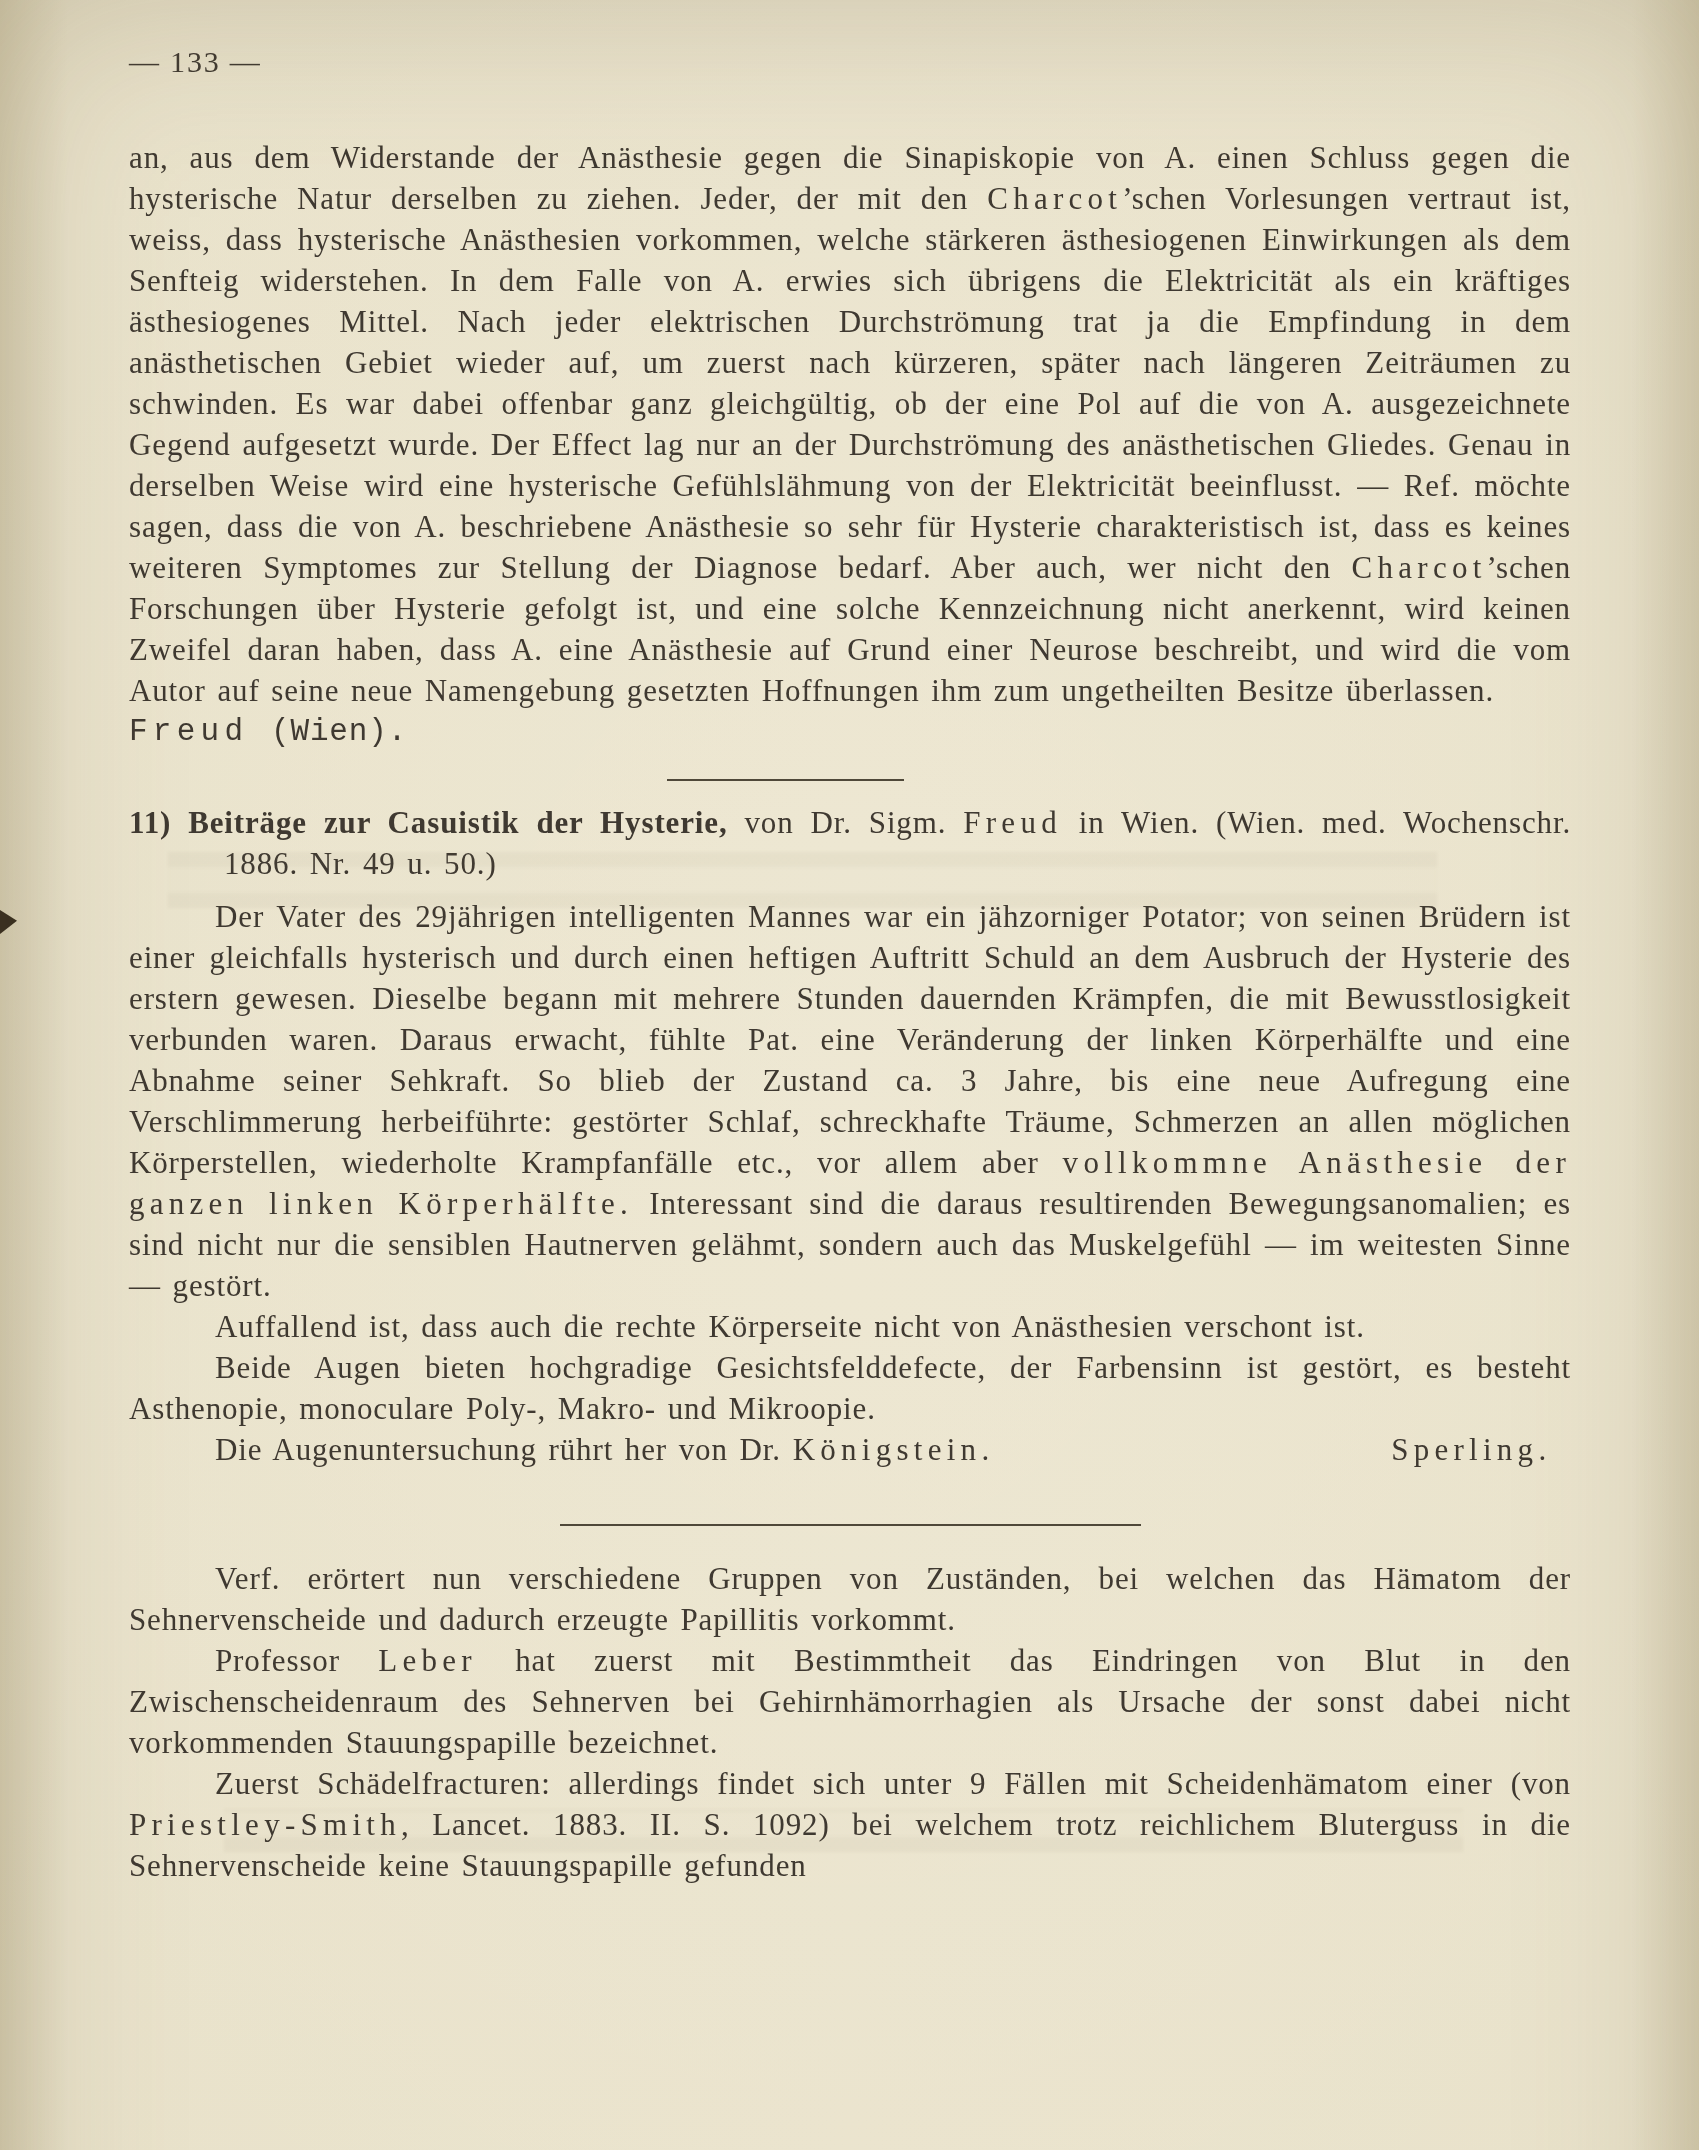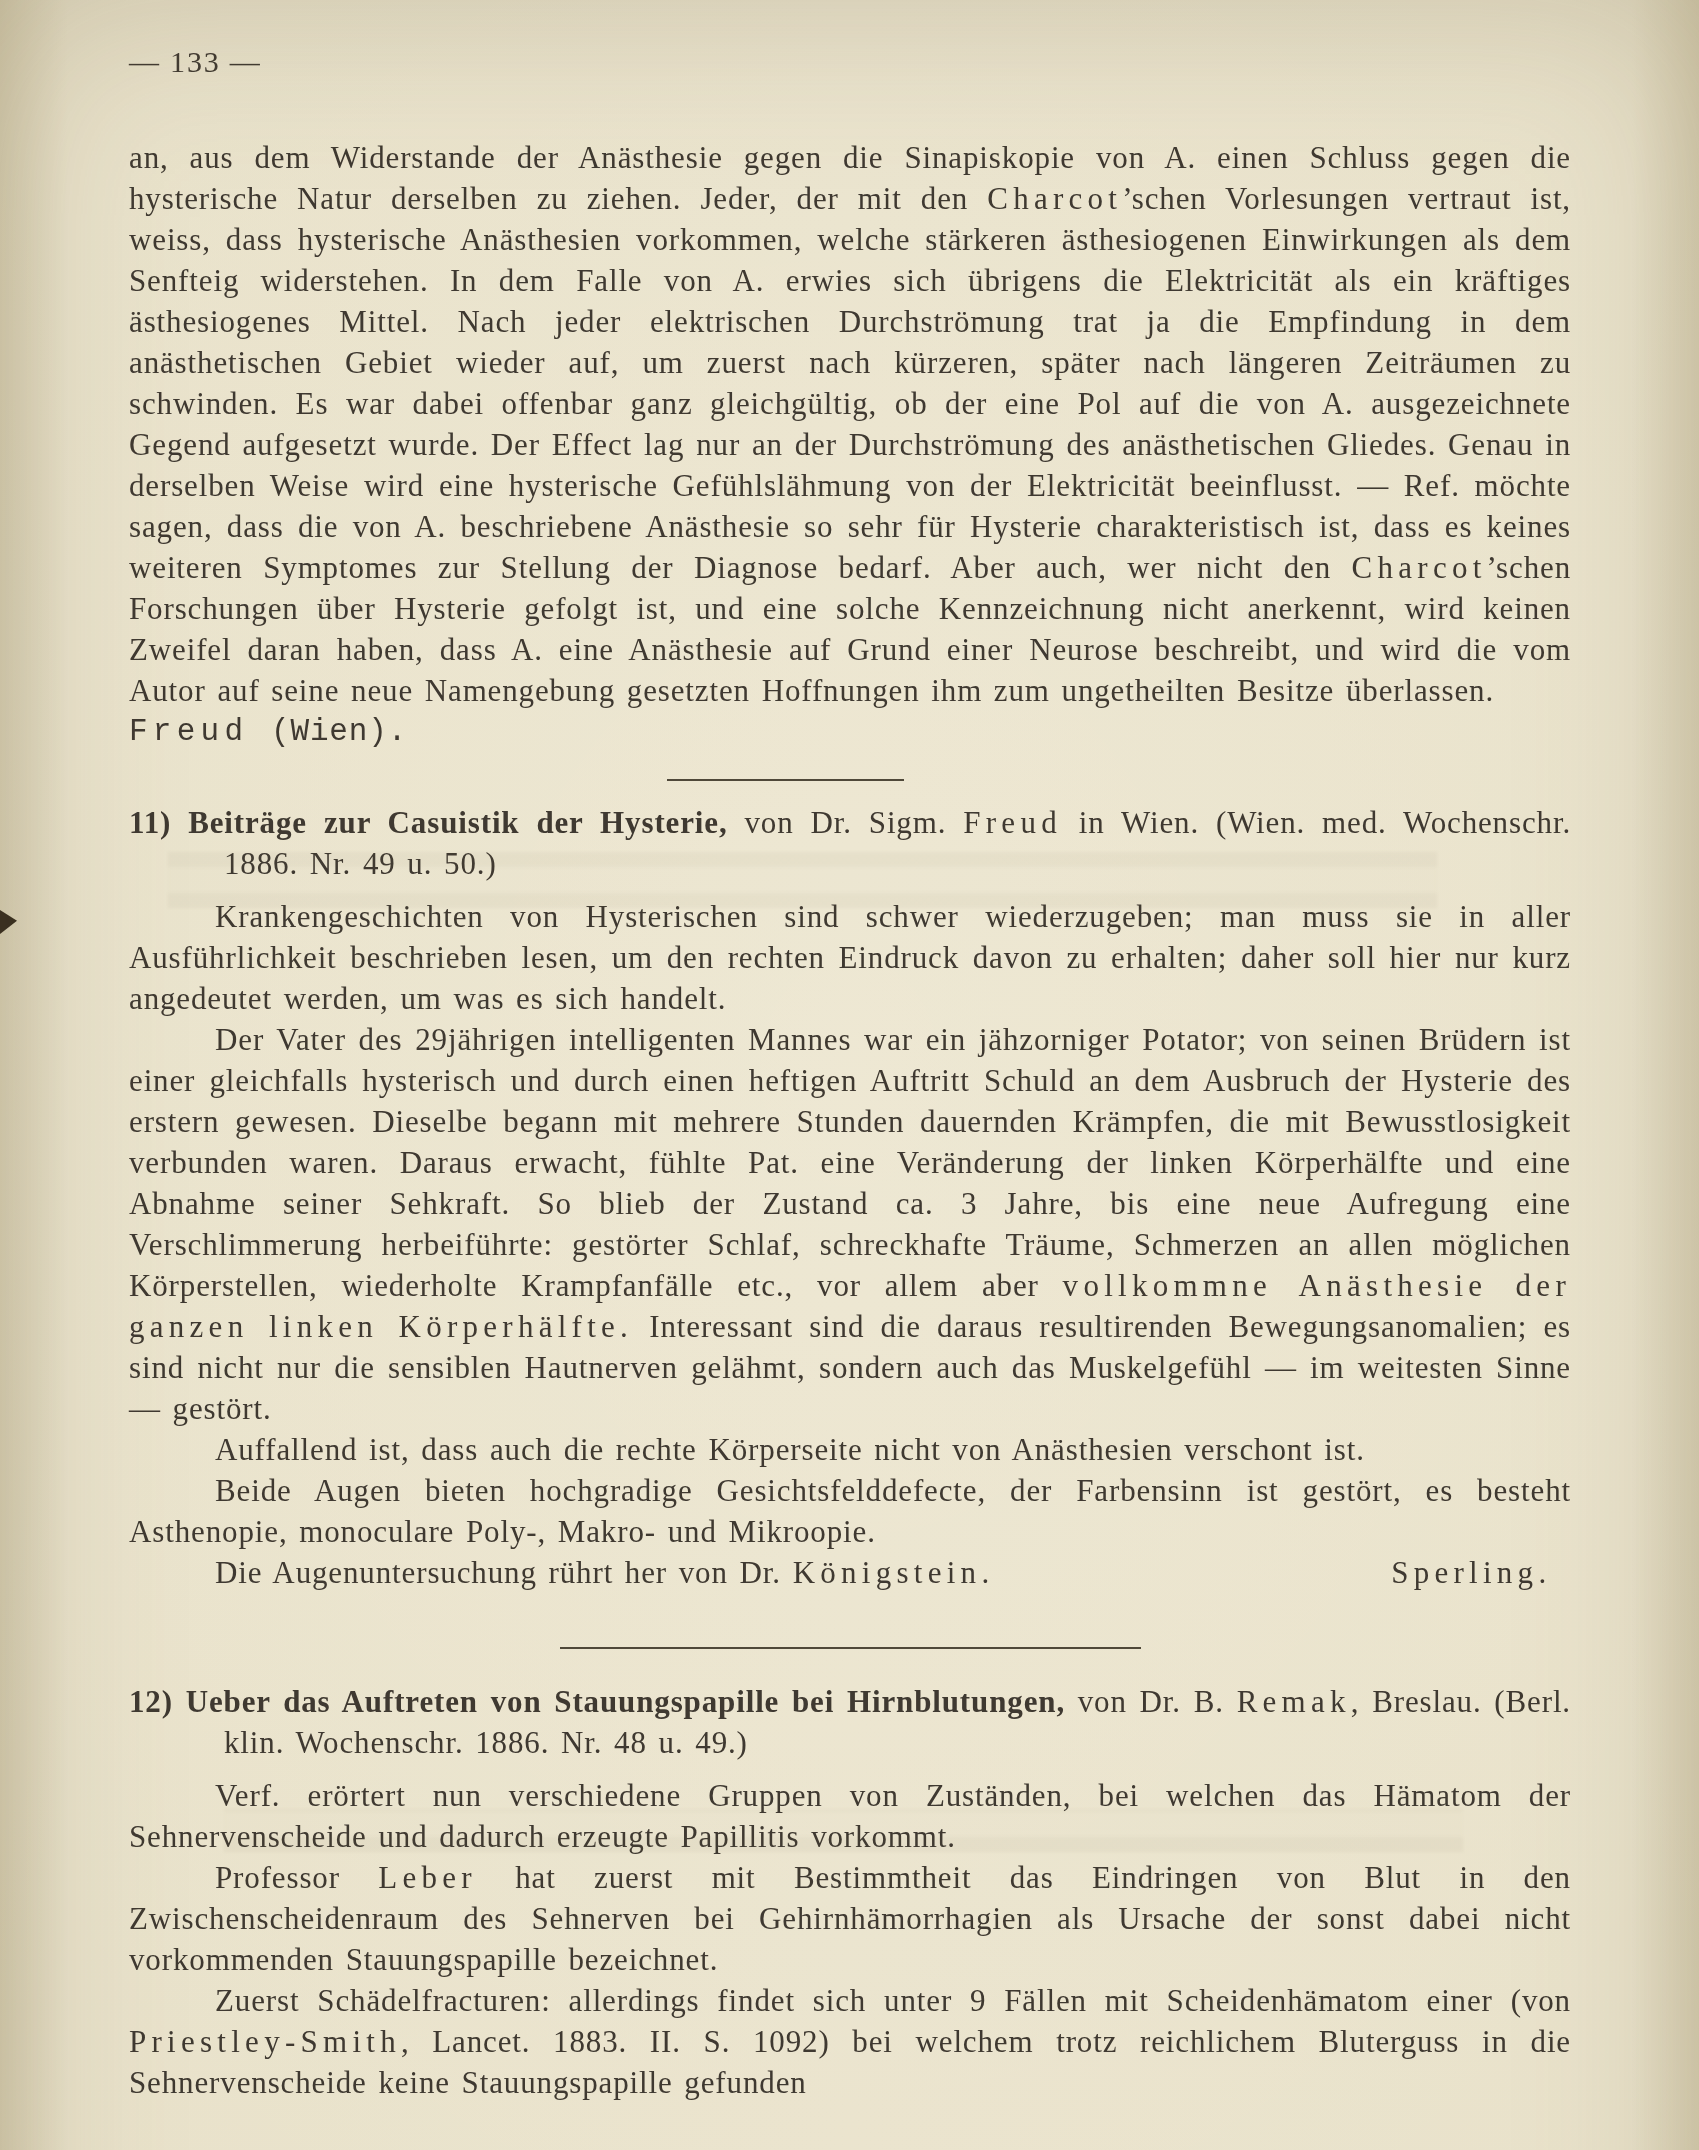--- a/index.html
+++ b/index.html
@@ -83,34 +83,32 @@
 
   <section>
     <p class="body"><span class="seg-n">an, aus dem Widerstande der Anästhesie gegen die Sinapiskopie von A. einen Schluss gegen die hysterische Natur derselben zu ziehen. Jeder, der mit den </span><span class="seg-sp">Charcot</span><span class="seg-n">’schen Vorlesungen vertraut ist, weiss, dass hysterische Anästhesien vorkommen, welche stärkeren ästhesiogenen Einwirkungen als dem Senfteig widerstehen. In dem Falle von A. erwies sich übrigens die Elektricität als ein kräftiges ästhesiogenes Mittel. Nach jeder elektrischen Durchströmung trat ja die Empfindung in dem anästhetischen Gebiet wieder auf, um zuerst nach kürzeren, später nach längeren Zeiträumen zu schwinden. Es war dabei offenbar ganz gleichgültig, ob der eine Pol auf die von A. ausgezeichnete Gegend aufgesetzt wurde. Der Effect lag nur an der Durchströmung des anästhetischen Gliedes. Genau in derselben Weise wird eine hysterische Gefühlslähmung von der Elektricität beeinflusst. — Ref. möchte sagen, dass die von A. beschriebene Anästhesie so sehr für Hysterie charakteristisch ist, dass es keines weiteren Symptomes zur Stellung der Diagnose bedarf. Aber auch, wer nicht den </span><span class="seg-sp">Charcot</span><span class="seg-n">’schen Forschungen über Hysterie gefolgt ist, und eine solche Kennzeichnung nicht anerkennt, wird keinen Zweifel daran haben, dass A. eine Anästhesie auf Grund einer Neurose beschreibt, und wird die vom Autor auf seine neue Namengebung gesetzten Hoffnungen ihm zum ungetheilten Besitze überlassen.</span></p>
     <p class="body sig"><span class="seg-sp">Freud</span><span class="seg-n"> (Wien).</span></p>
   </section>
 
   <hr class="rule rule-1">
 
   <section>
     <p class="abstract-heading"><span class="seg-b">11) </span><span class="seg-b">Beiträge zur Casuistik der Hysterie,</span><span class="seg-n"> von Dr. Sigm. </span><span class="seg-sp">Freud</span><span class="seg-n"> in Wien. (Wien. med. Wochenschr. 1886. Nr. 49 u. 50.)</span></p>
-    <p class="body indent"><span class="seg-n">Krankengeschichten von Hysterischen sind schwer wiederzugeben; man muss sie in aller Ausführlichkeit beschrieben lesen, um den rechten Eindruck davon zu erhalten; daher soll hier nur kurz angedeutet werden, um was es sich handelt.</span></p>
     <p class="body indent"><span class="seg-n">Der Vater des 29jährigen intelligenten Mannes war ein jähzorniger Potator; von seinen Brüdern ist einer gleichfalls hysterisch und durch einen heftigen Auftritt Schuld an dem Ausbruch der Hysterie des erstern gewesen. Dieselbe begann mit mehrere Stunden dauernden Krämpfen, die mit Bewusstlosigkeit verbunden waren. Daraus erwacht, fühlte Pat. eine Veränderung der linken Körperhälfte und eine Abnahme seiner Sehkraft. So blieb der Zustand ca. 3 Jahre, bis eine neue Aufregung eine Verschlimmerung herbeiführte: gestörter Schlaf, schreckhafte Träume, Schmerzen an allen möglichen Körperstellen, wiederholte Krampfanfälle etc., vor allem aber </span><span class="seg-sp">vollkommne Anästhesie der ganzen linken Körperhälfte.</span><span class="seg-n"> Interessant sind die daraus resultirenden Bewegungsanomalien; es sind nicht nur die sensiblen Hautnerven gelähmt, sondern auch das Muskelgefühl — im weitesten Sinne — gestört.</span></p>
     <p class="body indent"><span class="seg-n">Auffallend ist, dass auch die rechte Körperseite nicht von Anästhesien verschont ist.</span></p>
     <p class="body indent"><span class="seg-n">Beide Augen bieten hochgradige Gesichtsfelddefecte, der Farbensinn ist gestört, es besteht Asthenopie, monoculare Poly-, Makro- und Mikroopie.</span></p>
     <p class="body footer-line">
       <span class="left"><span class="seg-n">Die Augenuntersuchung rührt her von Dr. </span><span class="seg-sp">Königstein</span><span class="seg-n">.</span></span>
       <span class="right"><span class="seg-sp">Sperling</span><span class="seg-n">.</span></span>
     </p>
   </section>
 
   <hr class="rule rule-2">
 
   <section>
-    <p class="abstract-heading"><span class="seg-b">12) </span><span class="seg-b">Ueber das Auftreten von Stauungspapille bei Hirnblutungen,</span><span class="seg-n"> von Dr. B. </span><span class="seg-sp">Remak</span><span class="seg-n">, Breslau. (Berl. klin. Wochenschr. 1886. Nr. 48 u. 49.)</span></p>
     <p class="body indent"><span class="seg-n">Verf. erörtert nun verschiedene Gruppen von Zuständen, bei welchen das Hämatom der Sehnervenscheide und dadurch erzeugte Papillitis vorkommt.</span></p>
     <p class="body indent"><span class="seg-n">Professor </span><span class="seg-sp">Leber</span><span class="seg-n"> hat zuerst mit Bestimmtheit das Eindringen von Blut in den Zwischenscheidenraum des Sehnerven bei Gehirnhämorrhagien als Ursache der sonst dabei nicht vorkommenden Stauungspapille bezeichnet.</span></p>
     <p class="body indent"><span class="seg-n">Zuerst Schädelfracturen: allerdings findet sich unter 9 Fällen mit Scheidenhämatom einer (von </span><span class="seg-sp">Priestley-Smith</span><span class="seg-n">, Lancet. 1883. II. S. 1092) bei welchem trotz reichlichem Bluterguss in die Sehnervenscheide keine Stauungspapille gefunden</span></p>
   </section>
 
 </div>
 
 <div class="ink-speck"></div>
 <div class="ghost ghost-1"></div>
 <div class="ghost ghost-2"></div>

